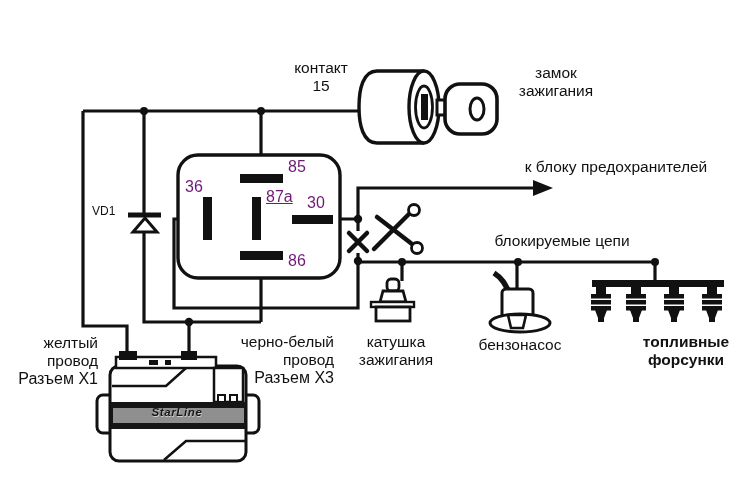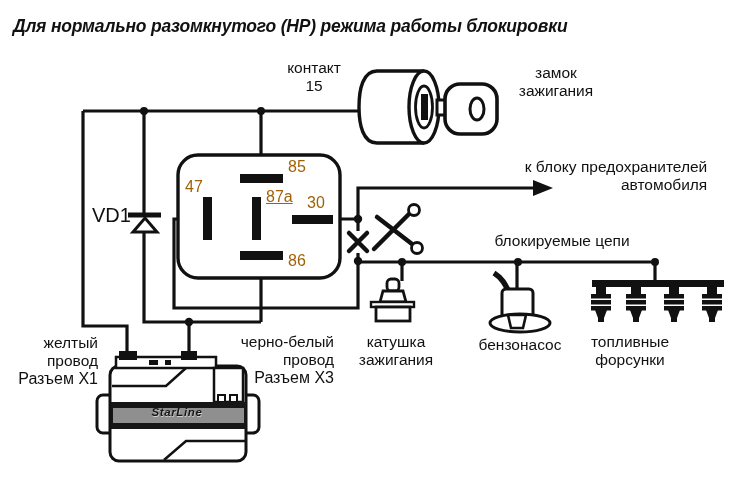--- a/index.html
+++ b/index.html
@@ -5,32 +5,31 @@
   html,body{margin:0;padding:0;}
   #stage{position:relative;width:743px;height:478px;background:#fff;overflow:hidden;
          font-family:"Liberation Sans", sans-serif;color:#111;}
   #art{position:absolute;left:0;top:0;}
   .lbl{position:absolute;font-size:15.5px;line-height:18px;color:#111;white-space:pre;}
   .ctr{transform:translateX(-50%);text-align:center;}
   .rt{text-align:right;margin-left:32px;}
   .small{font-size:16px;}
   #title{position:absolute;left:13px;top:16px;font-size:17.5px;font-weight:700;font-style:italic;
          letter-spacing:-0.2px;white-space:nowrap;}
-  .pin{position:absolute;font-size:16px;color:#a16207;}
-  #vd1{position:absolute;left:92px;top:204px;font-size:20px;}
+  .pin{position:absolute;font-size:16px;color:#701a75;}
+  #vd1{position:absolute;left:92px;top:204px;font-size:12px;}
   #brand{position:absolute;left:177px;top:406px;transform:translateX(-50%);
          font-size:11.5px;font-weight:700;font-style:italic;letter-spacing:0.6px;
          color:#161616;text-shadow:0.5px 0.5px 0 #cfcfcf;}
 </style>
 </head>
 <body>
 
 <div id="stage">
 
-  <div id="title">Для нормально разомкнутого (НР) режима работы блокировки</div>
 
   <svg id="art" width="743" height="478" viewBox="0 0 743 478">
     <g stroke="#111" stroke-width="3.2" fill="none">
 
       <path d="M83,111 H360"></path>
 
       <path d="M83,111 V326 H127 V358"></path>
 
       <path d="M144,111 V214 M144,231 V322 H261 M189,322 V358"></path>
 
@@ -156,40 +155,40 @@
       <rect x="214" y="368" width="29" height="34" stroke="#111" stroke-width="2.5" fill="#fff"></rect>
       <rect x="218" y="395" width="7" height="7" stroke="#111" stroke-width="2" fill="#fff"></rect>
       <rect x="230" y="395" width="7" height="7" stroke="#111" stroke-width="2" fill="#fff"></rect>
       <path d="M112,386 H166 L186,368" stroke="#111" stroke-width="2.5" fill="none"></path>
       <rect x="111" y="402" width="135" height="27" fill="#161616"></rect>
       <rect x="113" y="408" width="131" height="15" fill="#8f8f8f"></rect>
       <path d="M246,441 H186 L164,460" stroke="#111" stroke-width="2.5" fill="none"></path>
     </g>
   </svg>
 
-  <div class="lbl ctr" style="left:314px;top:59px;"><span>контакт</span><br><span>15</span></div>
+  <div class="lbl ctr" style="left:321px;top:59px;"><span>контакт</span><br><span>15</span></div>
 
   <div class="lbl ctr" style="left:556px;top:64px;"><span>замок</span><br><span>зажигания</span></div>
 
-  <div class="lbl ctr" style="left:616px;top:158px;text-align:right;"><span>к блоку предохранителей</span><br><span>автомобиля</span></div>
+  <div class="lbl ctr" style="left:616px;top:158px;text-align:right;"><span>к блоку предохранителей</span><br></div>
 
   <div class="lbl ctr" style="left:562px;top:232px;"><span>блокируемые цепи</span></div>
 
   <div id="vd1">VD1</div>
 
   <div class="pin" style="left:288px;top:158px;">85</div>
-  <div class="pin" style="left:185px;top:178px;">47</div>
+  <div class="pin" style="left:185px;top:178px;">36</div>
   <div class="pin" style="left:266px;top:188px;text-decoration:underline;">87a</div>
   <div class="pin" style="left:307px;top:194px;">30</div>
   <div class="pin" style="left:288px;top:252px;">86</div>
 
   <div class="lbl rt" style="right:645px;top:334px;"><span>желтый</span><br><span>провод</span><br><span class="small">Разъем Х1</span></div>
 
   <div class="lbl rt" style="right:409px;top:333px;"><span>черно-белый</span><br><span>провод</span><br><span class="small">Разъем Х3</span></div>
 
   <div class="lbl ctr" style="left:396px;top:333px;"><span>катушка</span><br><span>зажигания</span></div>
 
   <div class="lbl ctr" style="left:520px;top:336px;"><span>бензонасос</span></div>
 
-  <div class="lbl ctr" style="left:630px;top:333px;"><span>топливные</span><br><span>форсунки</span></div>
+  <div class="lbl ctr" style="left:686px;top:333px;font-weight:bold;"><span>топливные</span><br><span>форсунки</span></div>
 
   <div id="brand">StarLine</div>
 </div>
 
 </body></html>

